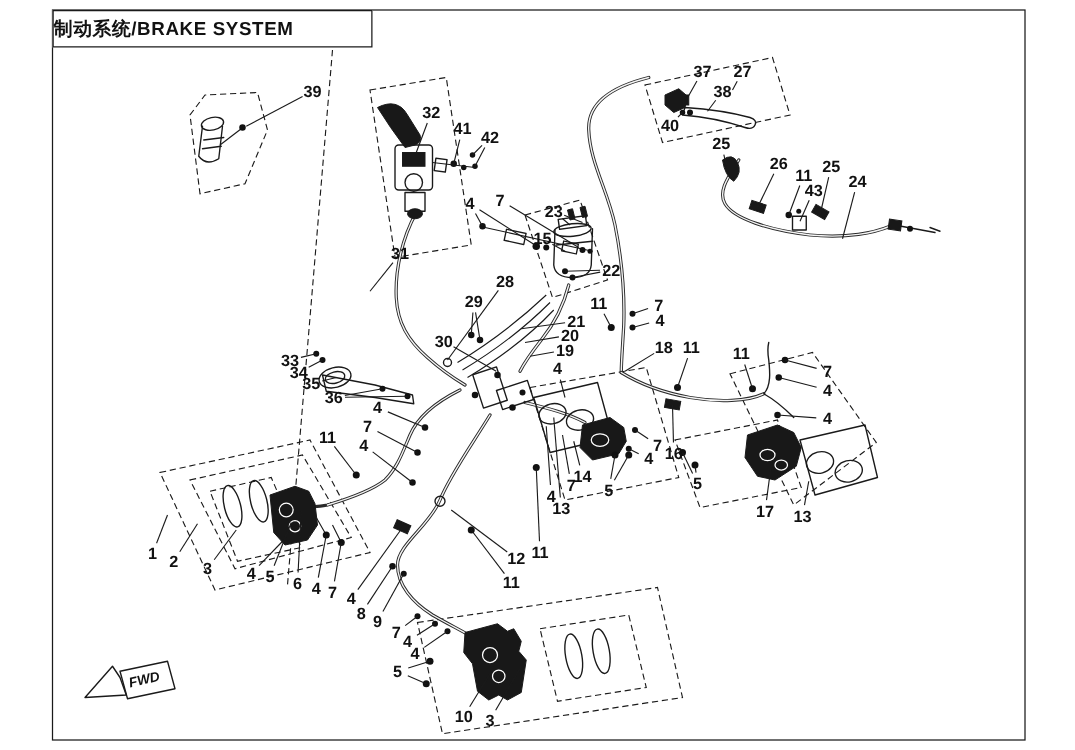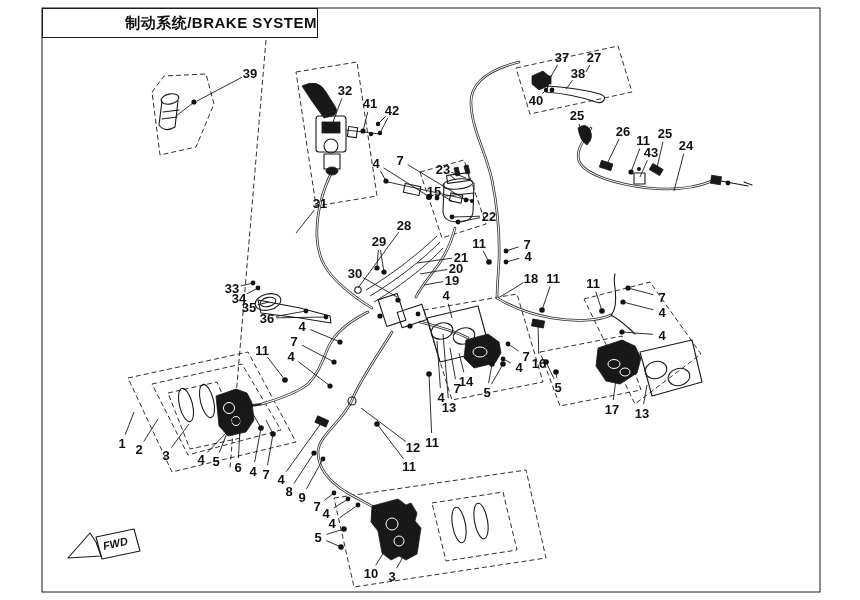--- a/index.html
+++ b/index.html
@@ -2,22 +2,22 @@
 <html><head>
 <meta charset="utf-8">
 <style>
   html,body{margin:0;padding:0;background:#fff;}
   .stage{position:relative;width:860px;height:600px;background:#fff;
          font-family:"Liberation Sans",sans-serif;overflow:hidden;}
   .stage svg{position:absolute;left:0;top:0;}
   .title-box{
     position:absolute;left:42px;top:8px;width:254px;height:28px;
     border:1px solid #1a1a1a;display:flex;align-items:center;
-    padding-left:20px;font-weight:bold;font-size:15px;color:#111;
-    letter-spacing:0.5px;background:#fff;z-index:2;justify-content:flex-end;
+    padding-left:0;font-weight:bold;font-size:15px;color:#111;
+    letter-spacing:0.5px;background:#fff;z-index:2;
   }
   .lbl{font:bold 13px "Liberation Sans",sans-serif;fill:#111;}
   .ln{stroke:#1a1a1a;stroke-width:0.9;fill:none;}
   .art{stroke:#1a1a1a;stroke-width:1.1;fill:none;stroke-linecap:round;stroke-linejoin:round;}
   .dash{stroke:#1a1a1a;stroke-width:0.9;fill:none;stroke-dasharray:5 3;}
   .dark{fill:#181818;stroke:#1a1a1a;stroke-width:0.8;}
   .hoseA{stroke:#2a2a2a;stroke-width:2.6;fill:none;stroke-linecap:round;}
   .hoseB{stroke:#f4f4f4;stroke-width:1.1;fill:none;stroke-linecap:round;}
   .dot{fill:#111;}
   .wht{stroke:#fff;stroke-width:1;fill:none;}

